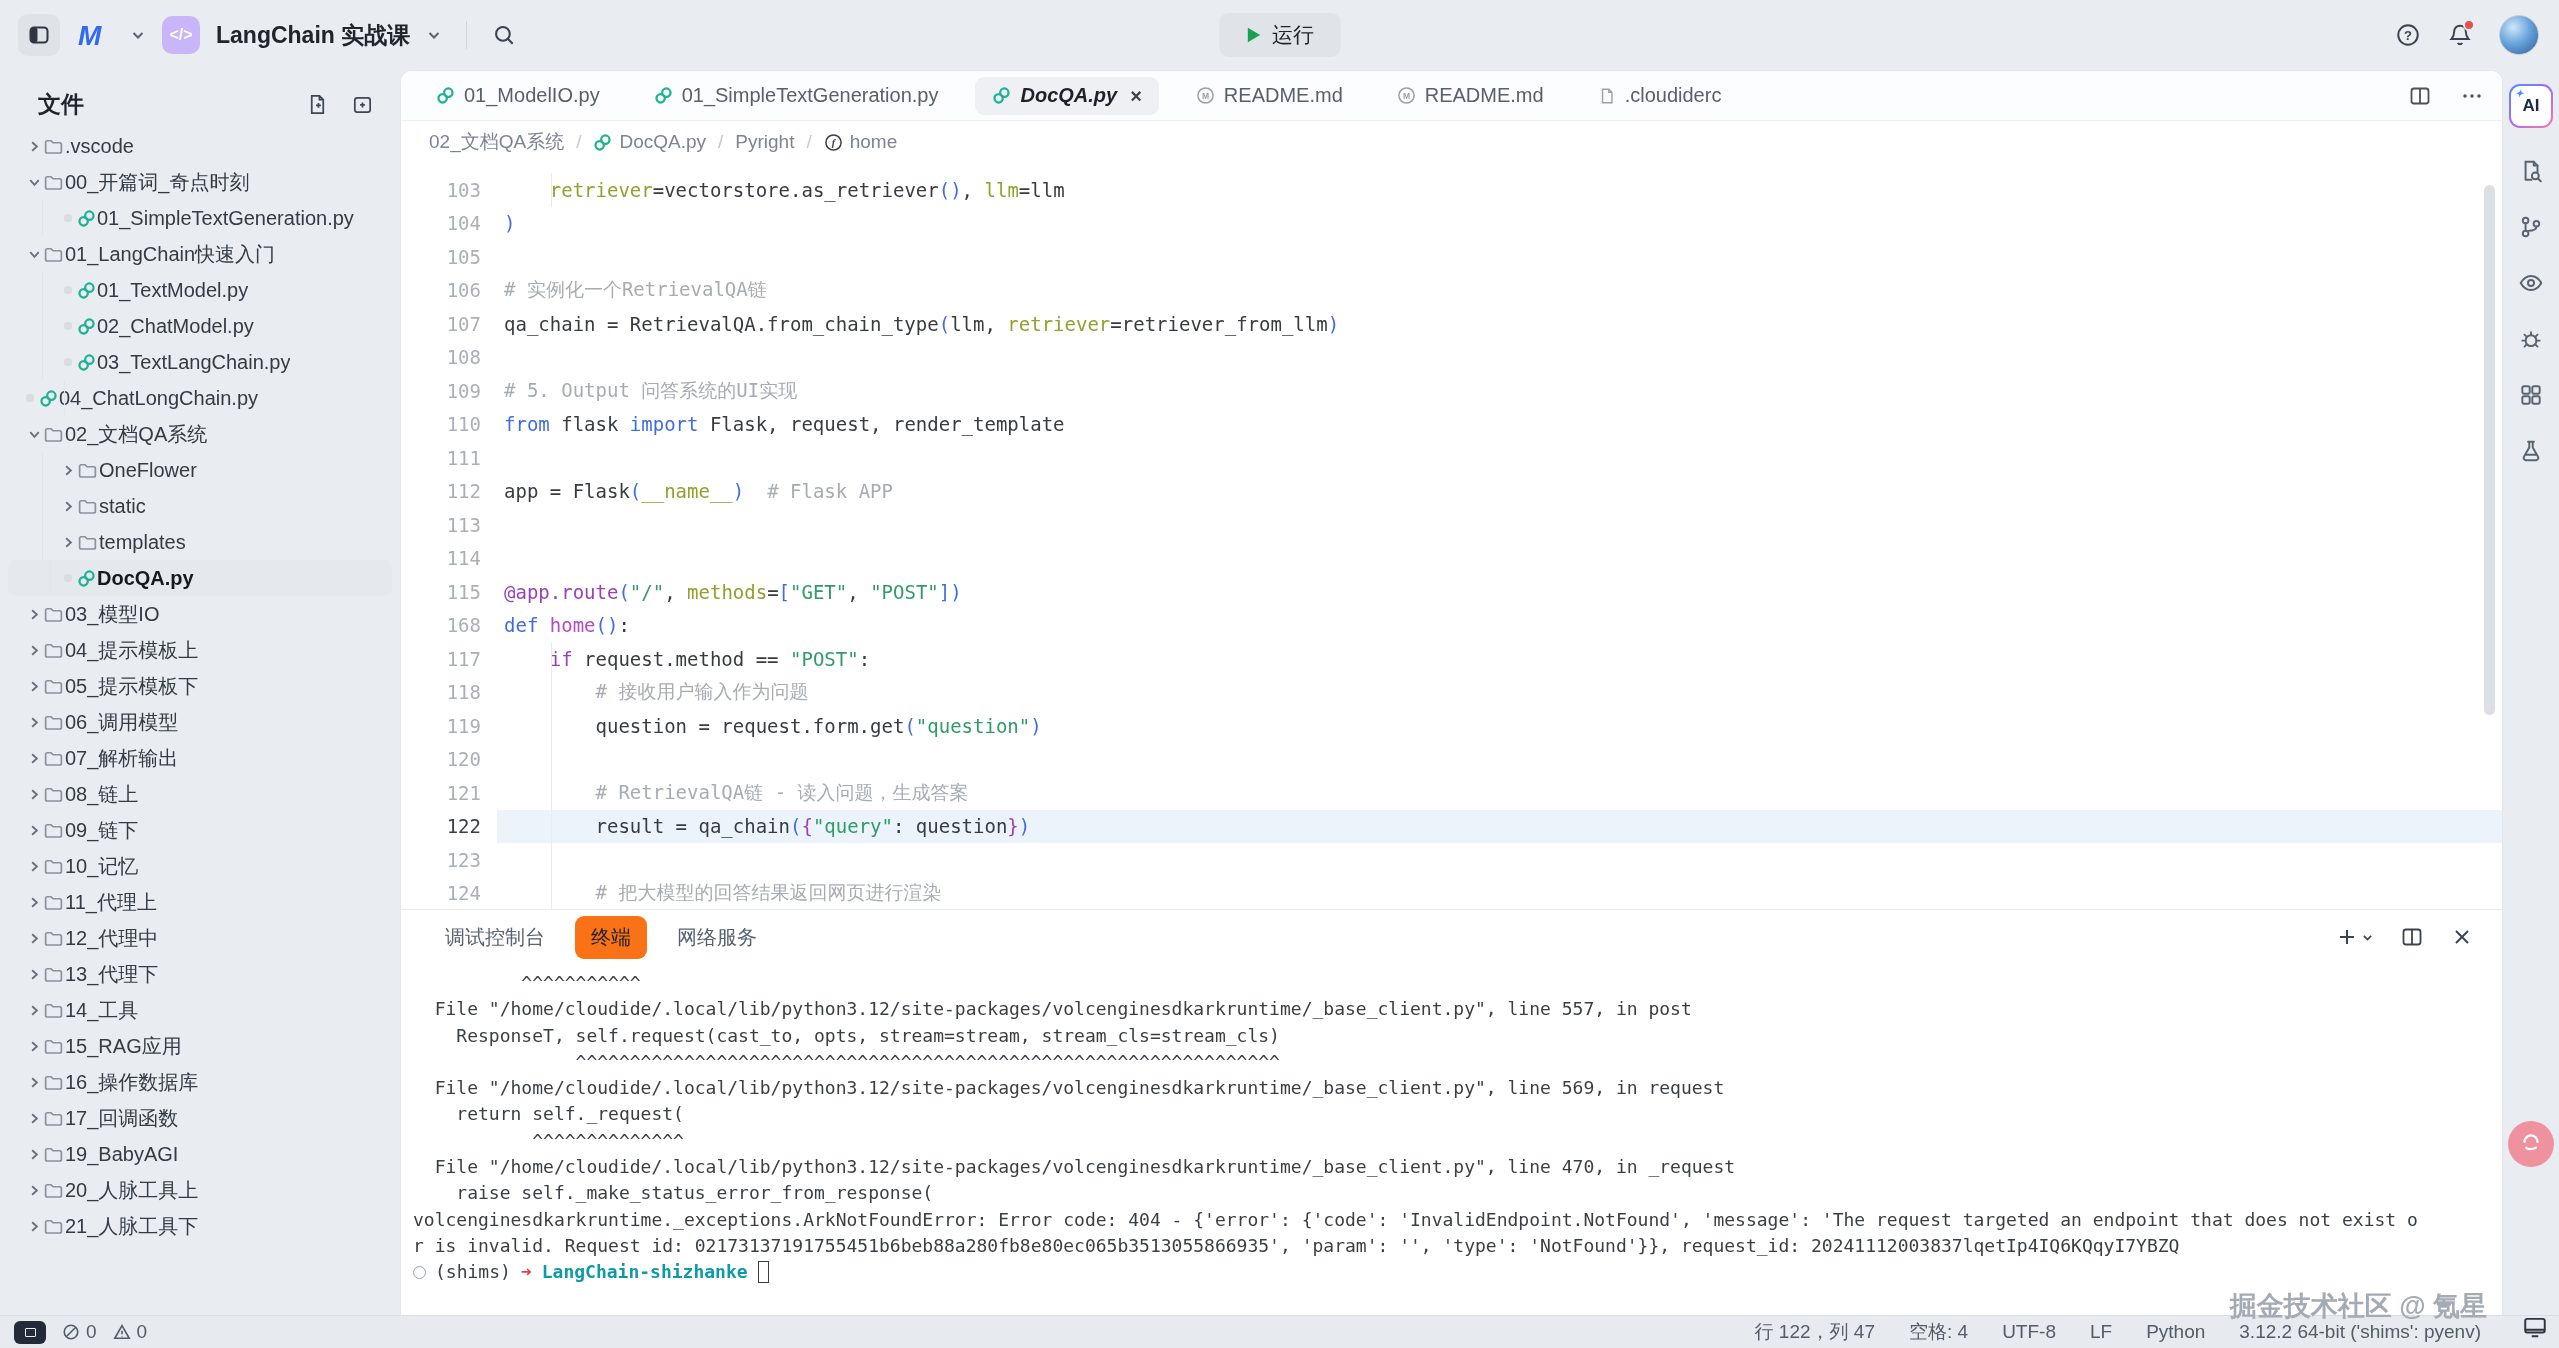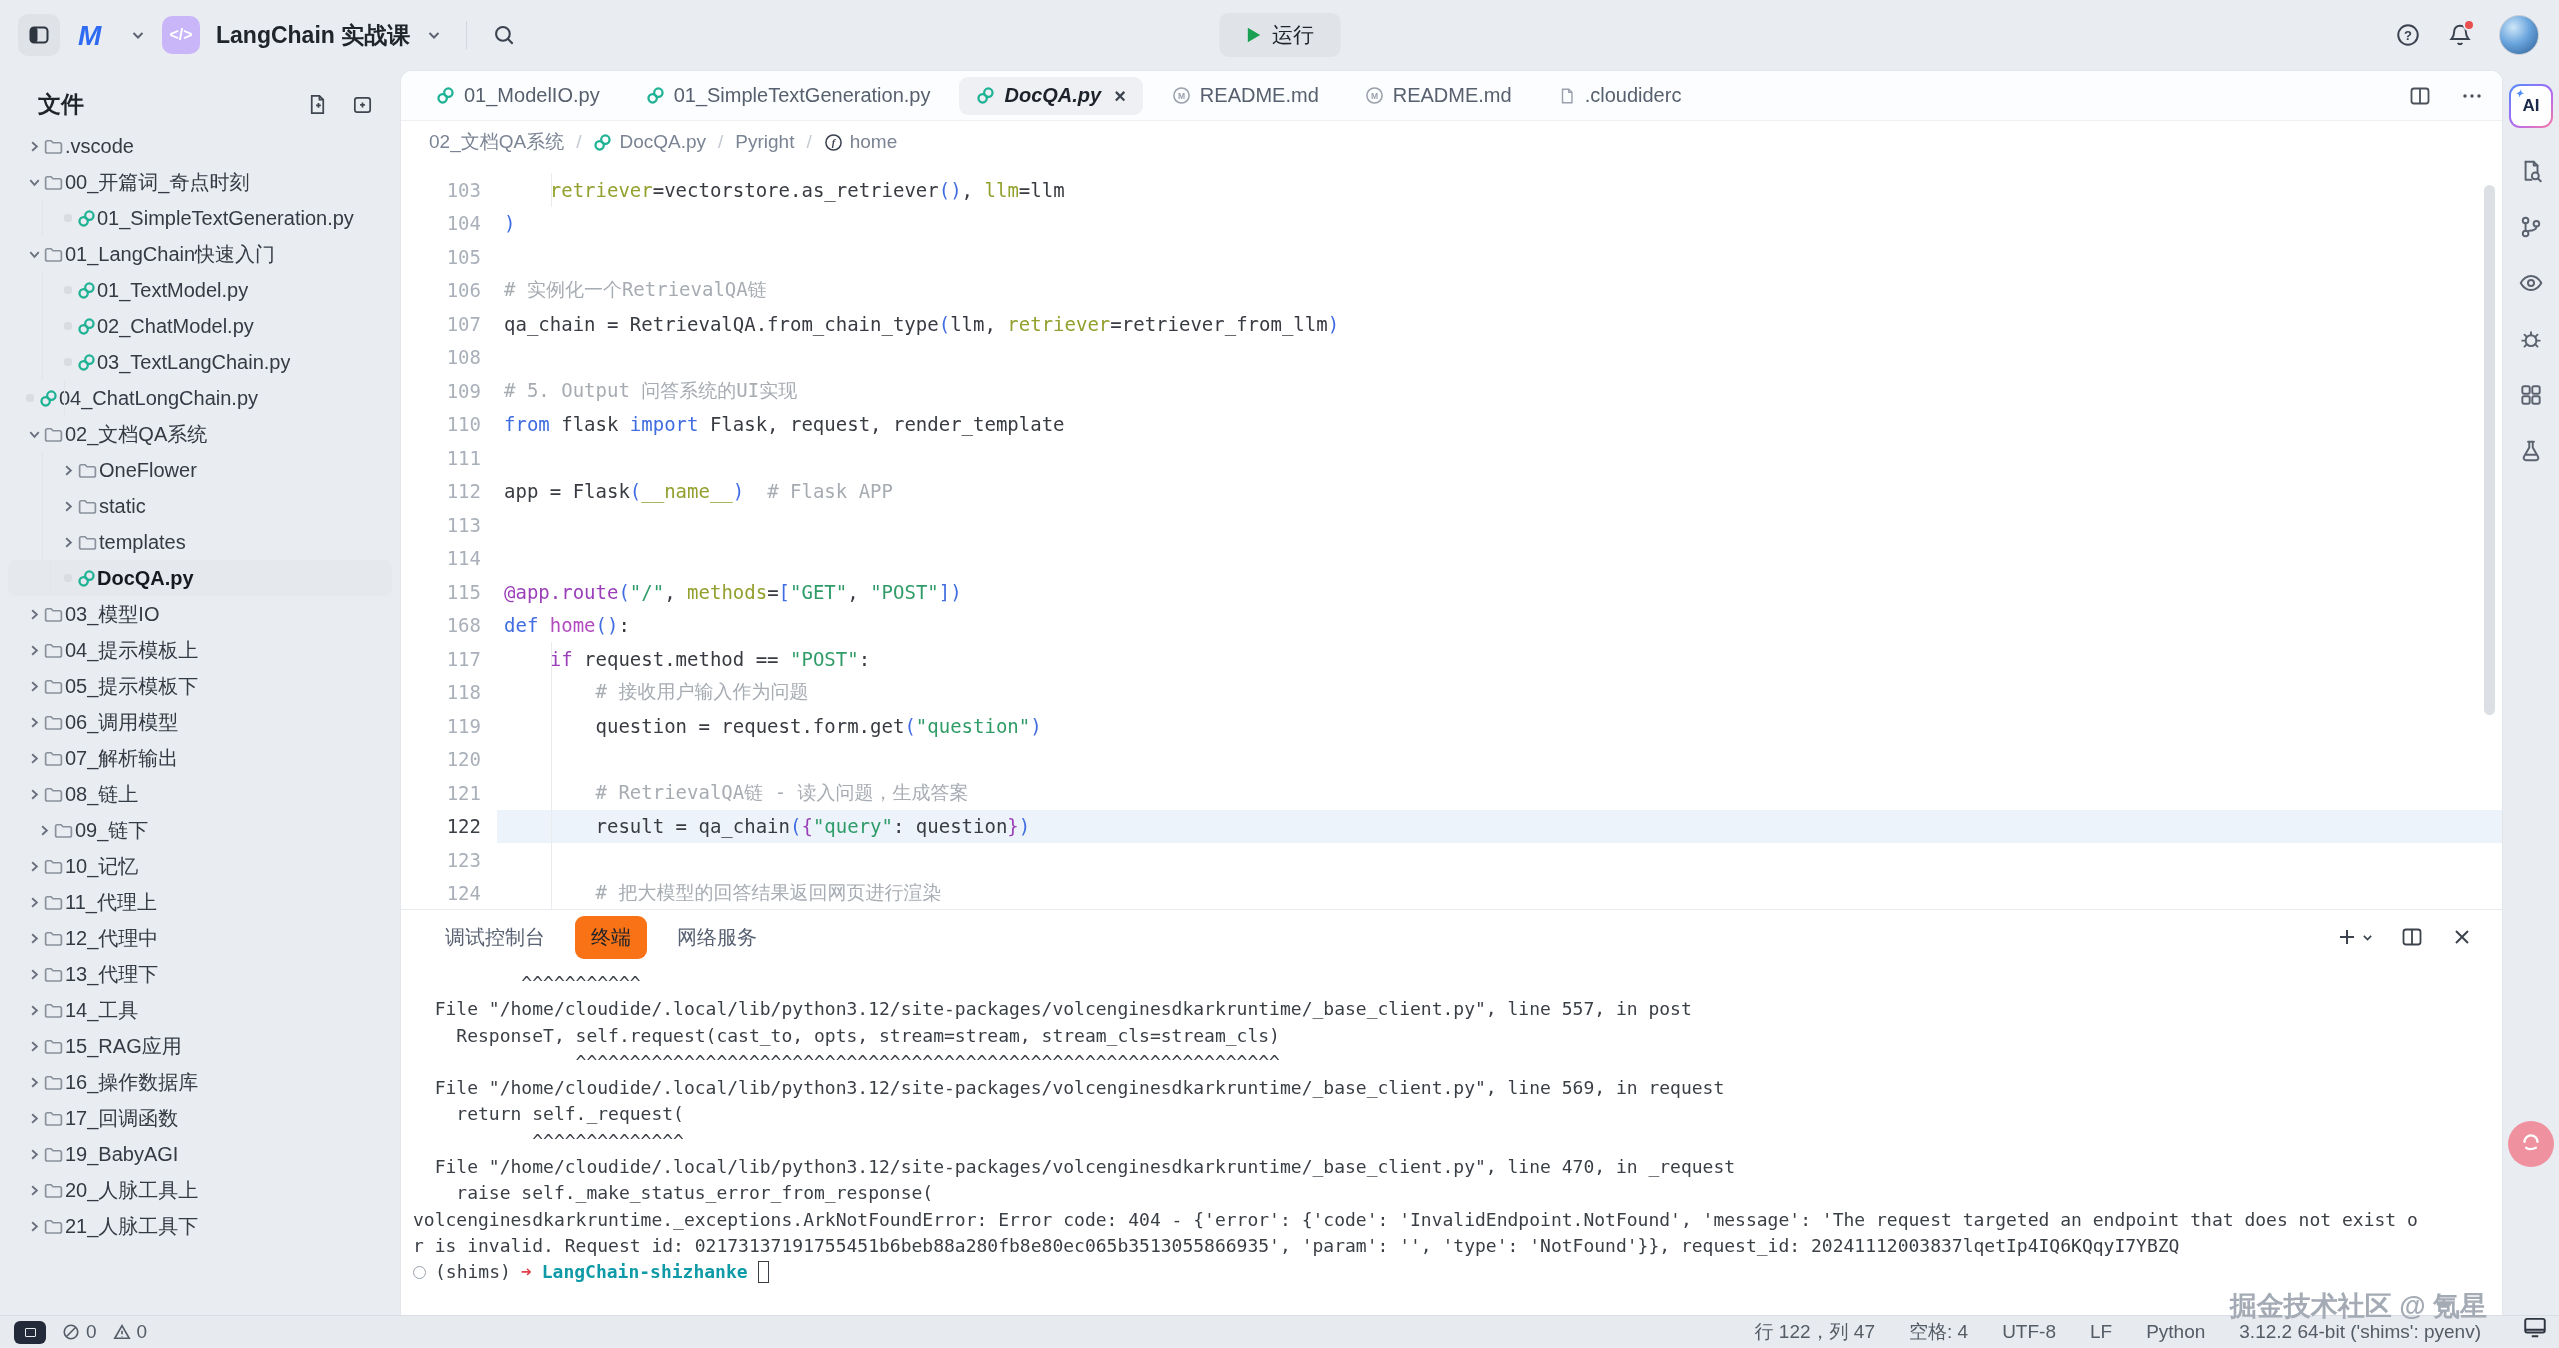--- a/index.html
+++ b/index.html
@@ -38,21 +38,21 @@
   .tree-row.selected { background:#e5e8ed; border-radius:8px; margin:0 8px; font-weight:bold; color:#161a20; }
   .tree-row .chev-i { width:16px; display:flex; justify-content:center; flex-shrink:0; }
   .tree-row .chev-i.open svg { transform:rotate(90deg); }
   .fdot { width:8px; height:8px; border-radius:3px; background:#d9dde2; display:inline-block; }
   .tree-label { overflow:hidden; text-overflow:clip; }
 
   
   .main { flex:1; display:flex; flex-direction:column; background:#fff; border-radius:12px 12px 0 0; overflow:hidden; min-width:0; border:1px solid #e3e7ec; border-bottom:none; }
 
   .tabbar { height:50px; flex:0 0 50px; display:flex; align-items:center; padding:0 18px; background:#fcfdfe; border-bottom:1px solid #edeff3; }
-  .tabs { display:flex; align-items:center; gap:12px; }
+  .tabs { display:flex; align-items:center; gap:20px; }
   .tab { display:flex; align-items:center; gap:9px; height:38px; padding:0 17px; border-radius:9px; font-size:20px; color:#57606e; cursor:pointer; white-space:nowrap; }
   .tab.active { background:#eef0f4; color:#1d222a; font-weight:bold; }
   .tab.active .tab-label { font-style:italic; }
   .tab-close { margin-left:4px; color:#3c434d; font-size:20px; line-height:1; }
   .tab-actions { margin-left:auto; display:flex; gap:28px; color:#4a5158; }
 
   .breadcrumb { height:42px; flex:0 0 42px; display:flex; align-items:center; gap:12px; padding:0 28px; font-size:19px; color:#7b8494; }
   .bc-sep { color:#c3c9d2; }
   .bc-seg { display:flex; align-items:center; gap:7px; }
 
@@ -419,21 +419,21 @@
                 <path d="M5.5 3.5 L10.5 8 L5.5 12.5"></path>
               </svg>
             </span>
             <span style="display: flex;">
               <svg width="21" height="21" viewBox="0 0 20 20" fill="none" stroke="#8a919d" stroke-width="1.6">
                 <path d="M2.5 6.2c0-1 .7-1.7 1.6-1.7h3.6l1.8 1.9h6.4c.9 0 1.6.7 1.6 1.6v6.5c0 1-.7 1.7-1.6 1.7H4.1c-.9 0-1.6-.7-1.6-1.7z"></path>
               </svg>
             </span>
             <span class="tree-label">08_链上</span>
           </div>
-          <div class="tree-row" style="padding-left: 36px;">
+          <div class="tree-row" style="padding-left: 26px;">
             <span class="chev-i">
               <svg width="15" height="15" viewBox="0 0 16 16" fill="none" stroke="#69717e" stroke-width="2">
                 <path d="M5.5 3.5 L10.5 8 L5.5 12.5"></path>
               </svg>
             </span>
             <span style="display: flex;">
               <svg width="21" height="21" viewBox="0 0 20 20" fill="none" stroke="#8a919d" stroke-width="1.6">
                 <path d="M2.5 6.2c0-1 .7-1.7 1.6-1.7h3.6l1.8 1.9h6.4c.9 0 1.6.7 1.6 1.6v6.5c0 1-.7 1.7-1.6 1.7H4.1c-.9 0-1.6-.7-1.6-1.7z"></path>
               </svg>
             </span>

